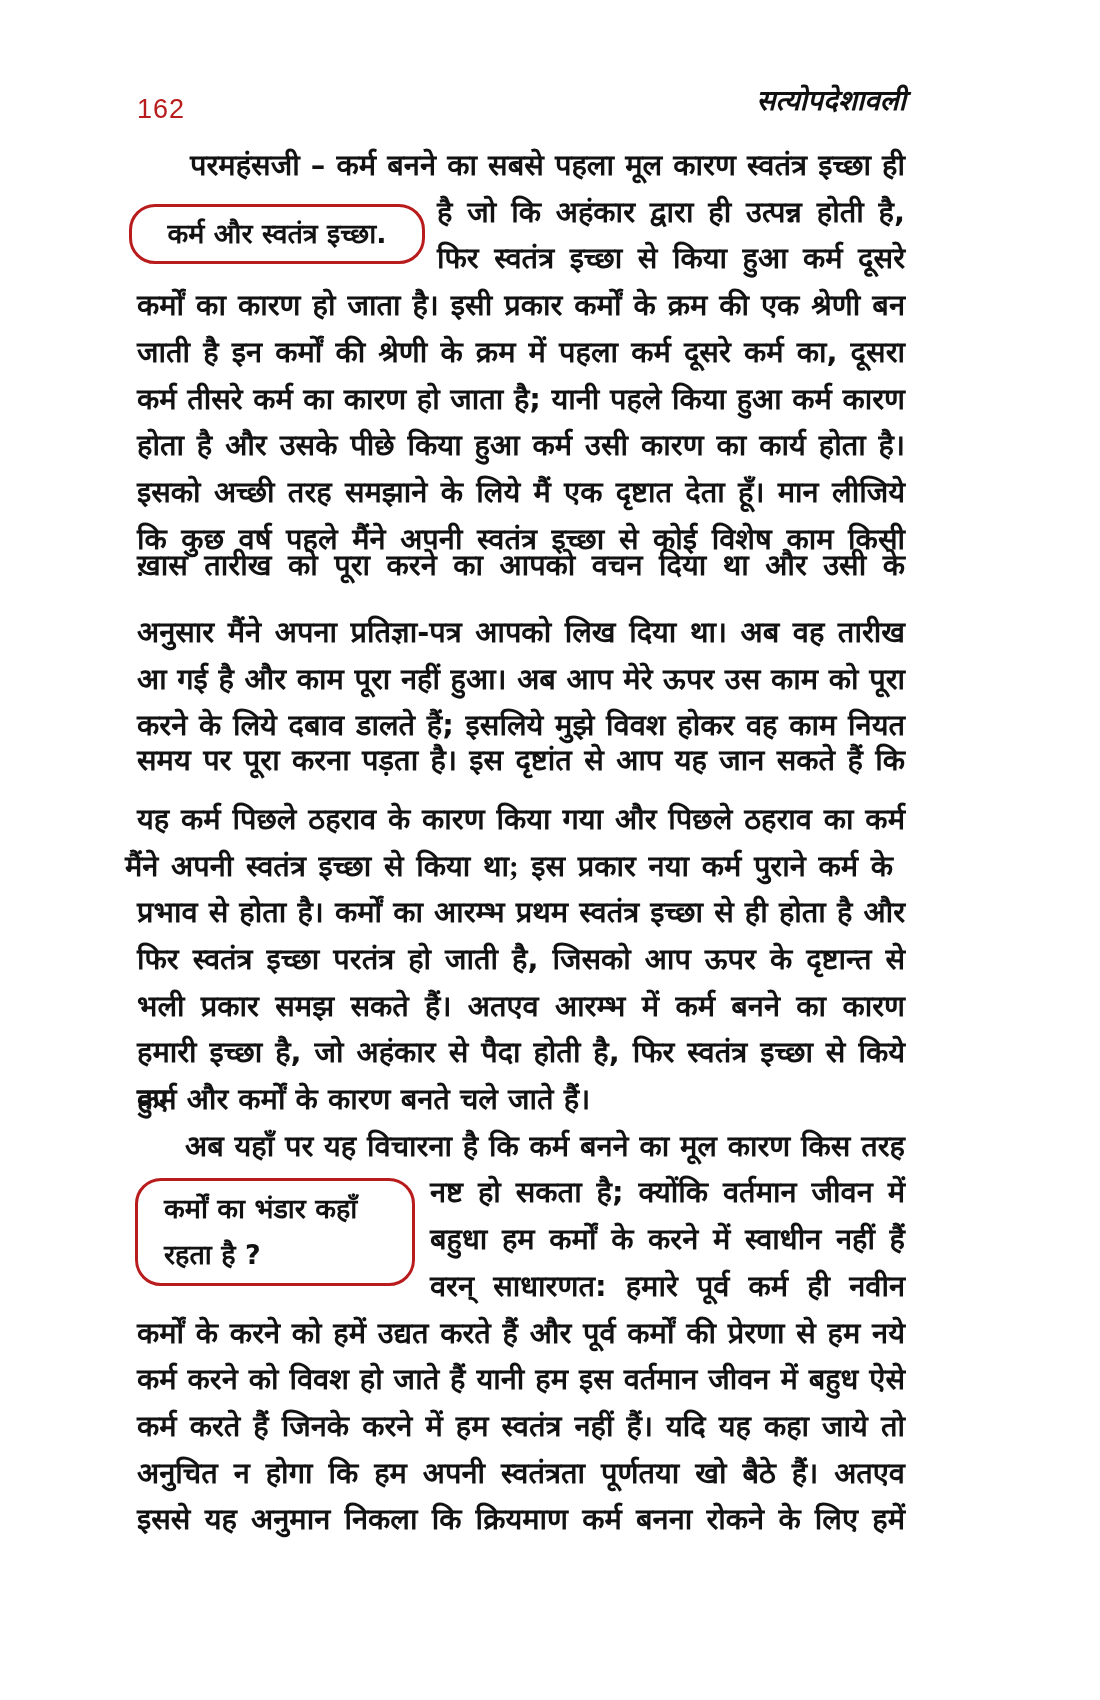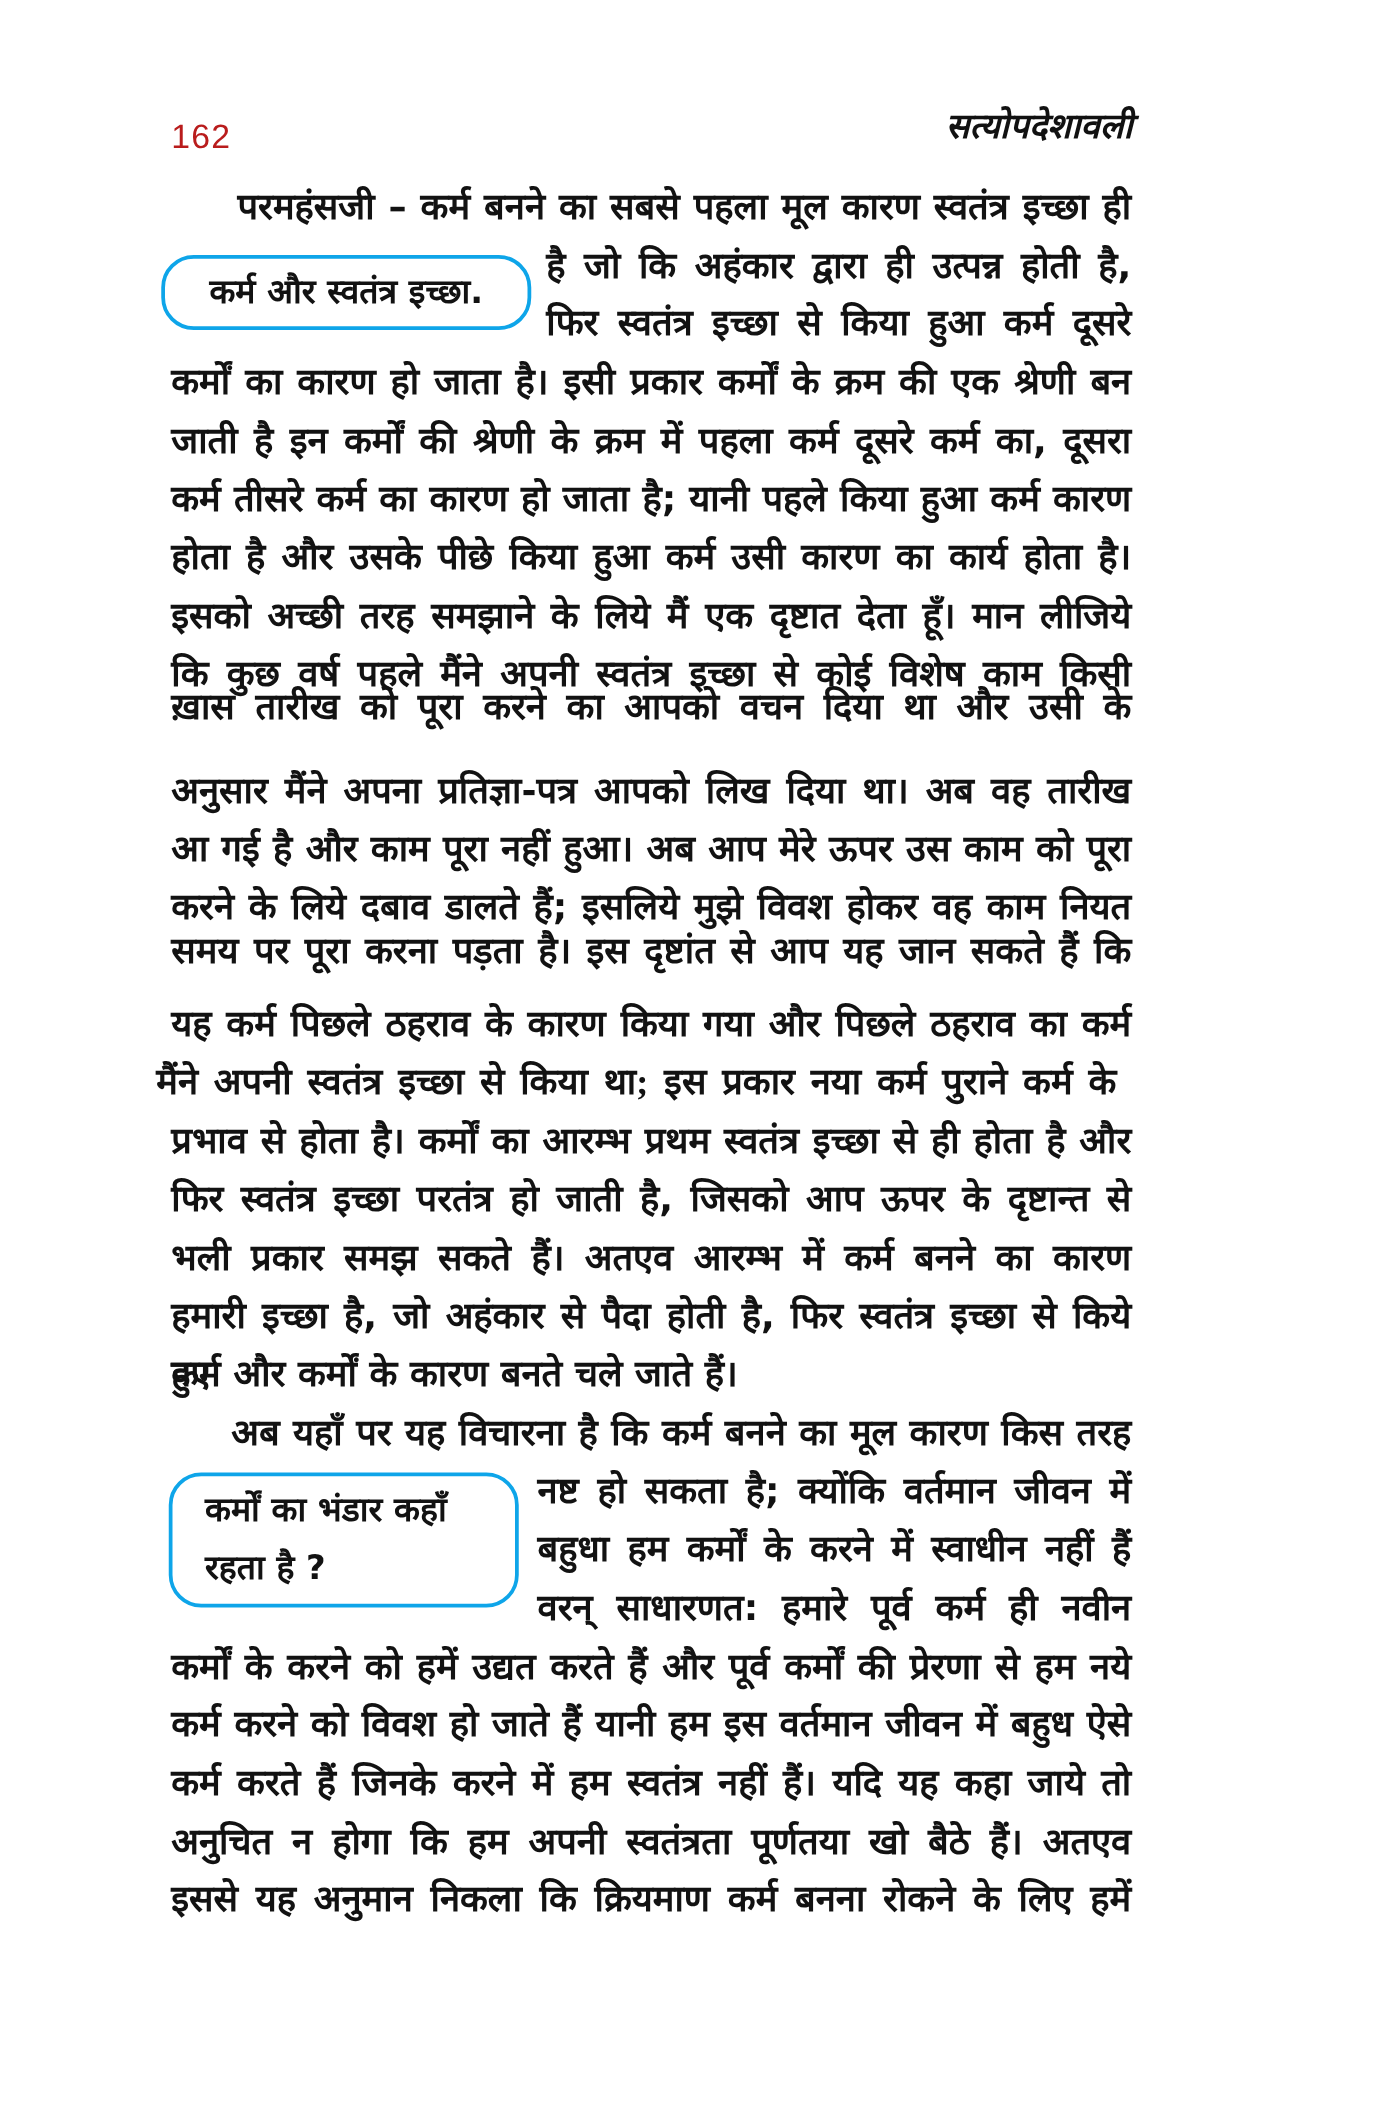--- a/index.html
+++ b/index.html
@@ -29,21 +29,21 @@
     white-space:nowrap;
     color:#121212;
   }
   .body-line.justify{
     white-space:normal;
     text-align:justify;
     text-align-last:justify;
   }
   .side-box{
     position:absolute;
-    border:3px solid #0ea5e9;
+    border:3px solid #b91c1c;
     border-radius:26px;
     background:#ffffff;
     box-sizing:border-box;
     display:flex;
     flex-direction:column;
     justify-content:center;
   }
   .side-box .box-line{
     font-size:27px;
     font-weight:600;

